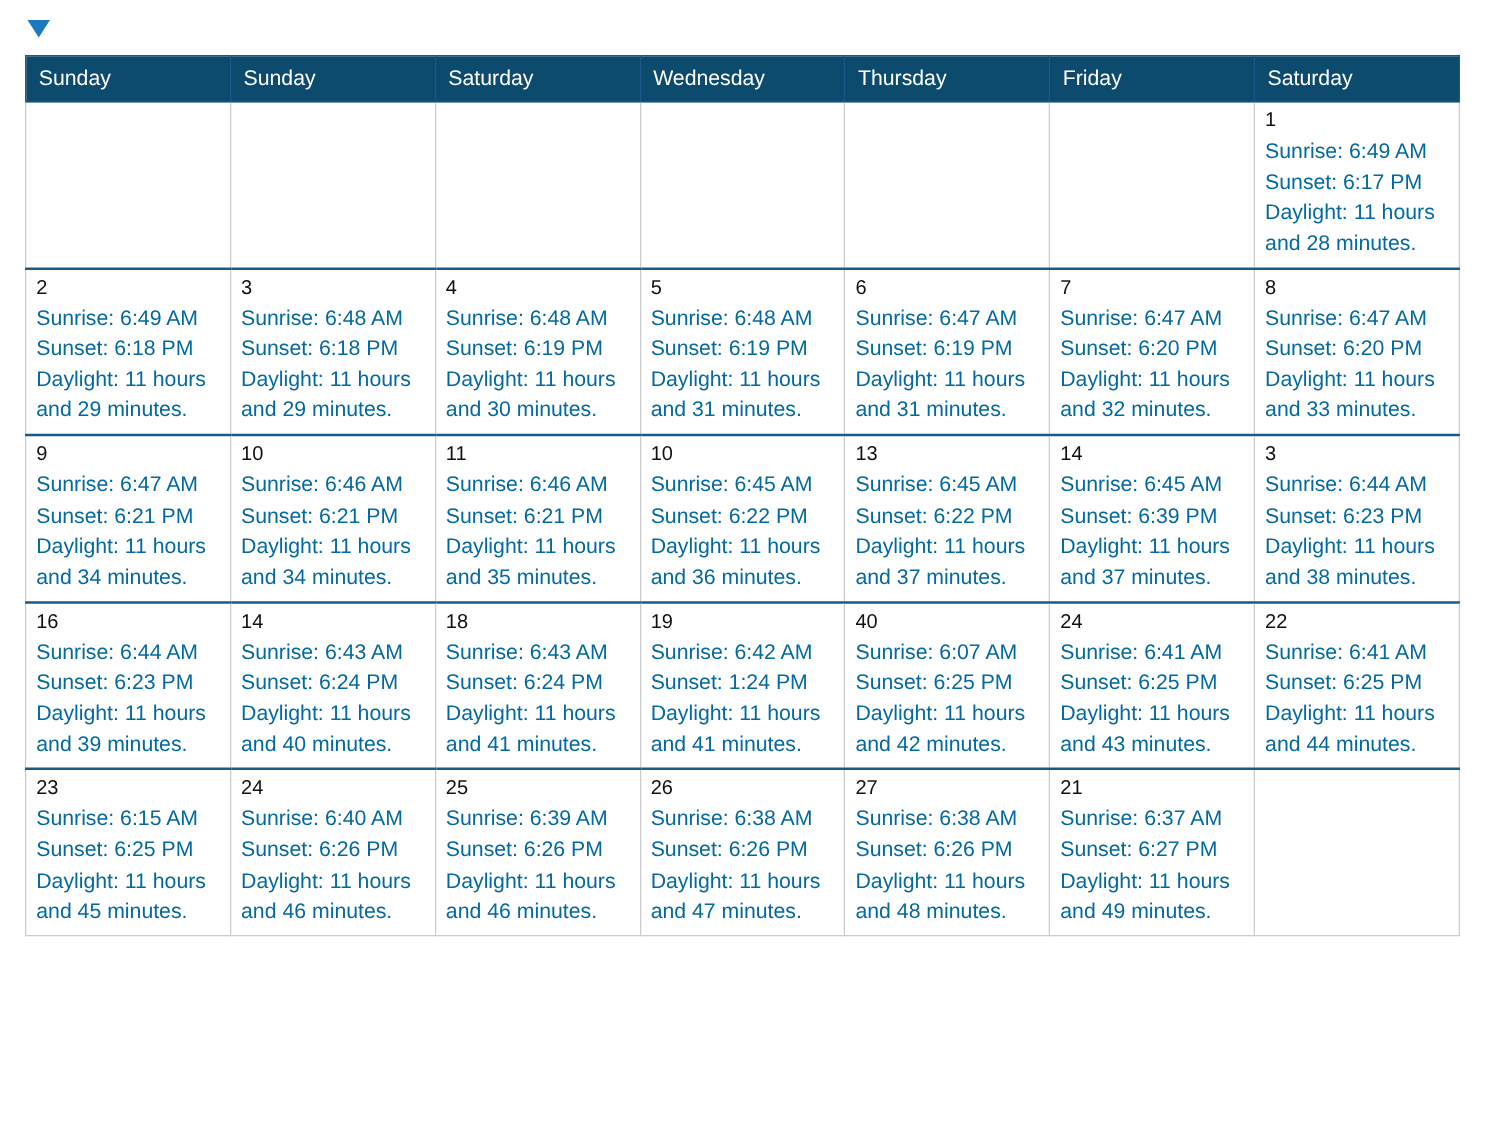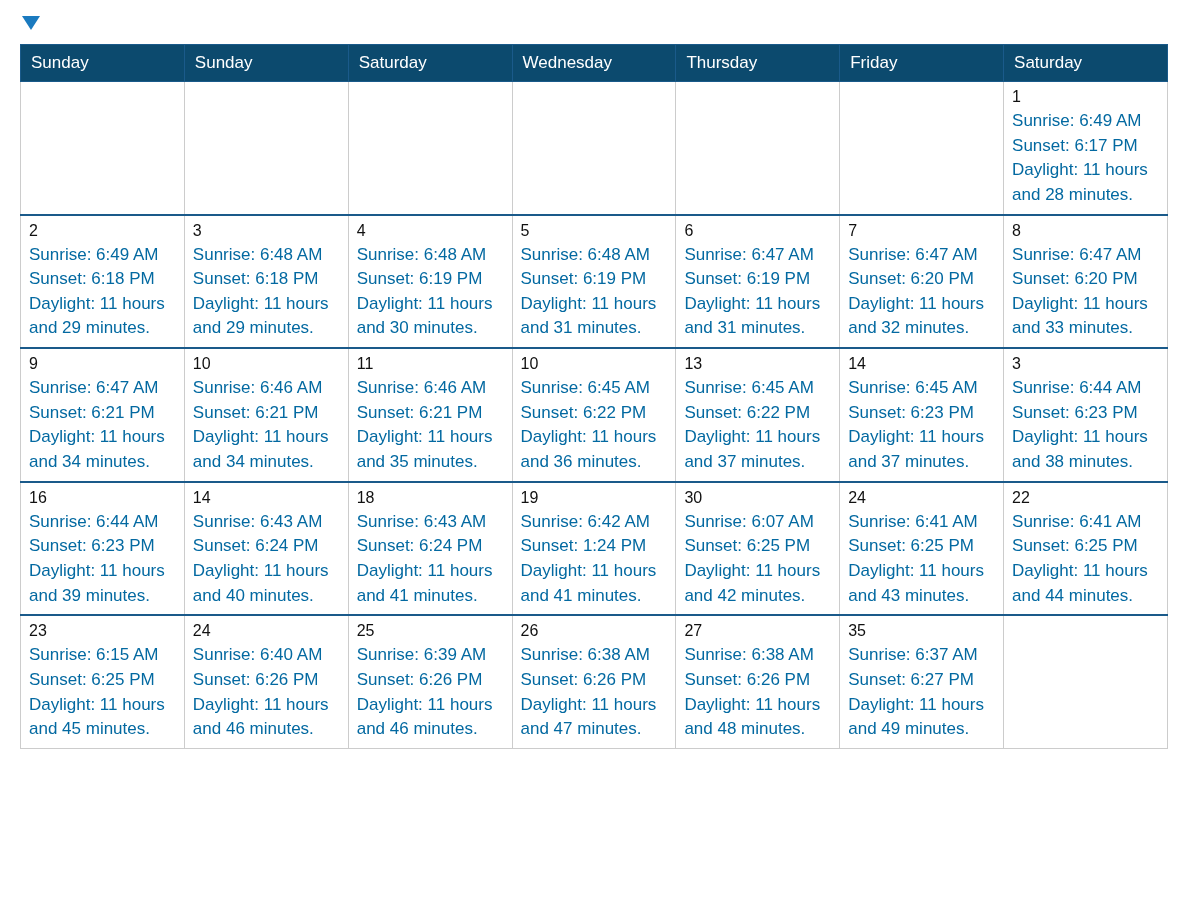--- a/index.html
+++ b/index.html
@@ -236,21 +236,21 @@
         <td>
           <span class="day-number">13</span>
           <div class="day-info">Sunrise: 6:45 AM
 Sunset: 6:22 PM
 Daylight: 11 hours
 and 37 minutes.</div>
         </td>
         <td>
           <span class="day-number">14</span>
           <div class="day-info">Sunrise: 6:45 AM
-Sunset: 6:23 PM
+Sunset: 6:39 PM
 Daylight: 11 hours
 and 37 minutes.</div>
         </td>
         <td>
           <span class="day-number">3</span>
           <div class="day-info">Sunrise: 6:44 AM
 Sunset: 6:23 PM
 Daylight: 11 hours
 and 38 minutes.</div>
         </td>
@@ -278,21 +278,21 @@
 and 41 minutes.</div>
         </td>
         <td>
           <span class="day-number">19</span>
           <div class="day-info">Sunrise: 6:42 AM
 Sunset: 1:24 PM
 Daylight: 11 hours
 and 41 minutes.</div>
         </td>
         <td>
-          <span class="day-number">30</span>
+          <span class="day-number">40</span>
           <div class="day-info">Sunrise: 6:07 AM
 Sunset: 6:25 PM
 Daylight: 11 hours
 and 42 minutes.</div>
         </td>
         <td>
           <span class="day-number">24</span>
           <div class="day-info">Sunrise: 6:41 AM
 Sunset: 6:25 PM
 Daylight: 11 hours
@@ -336,21 +336,21 @@
 and 47 minutes.</div>
         </td>
         <td>
           <span class="day-number">27</span>
           <div class="day-info">Sunrise: 6:38 AM
 Sunset: 6:26 PM
 Daylight: 11 hours
 and 48 minutes.</div>
         </td>
         <td>
-          <span class="day-number">35</span>
+          <span class="day-number">21</span>
           <div class="day-info">Sunrise: 6:37 AM
 Sunset: 6:27 PM
 Daylight: 11 hours
 and 49 minutes.</div>
         </td>
         <td class="empty-cell"></td>
       </tr>
     </tbody>
 </table>
 

